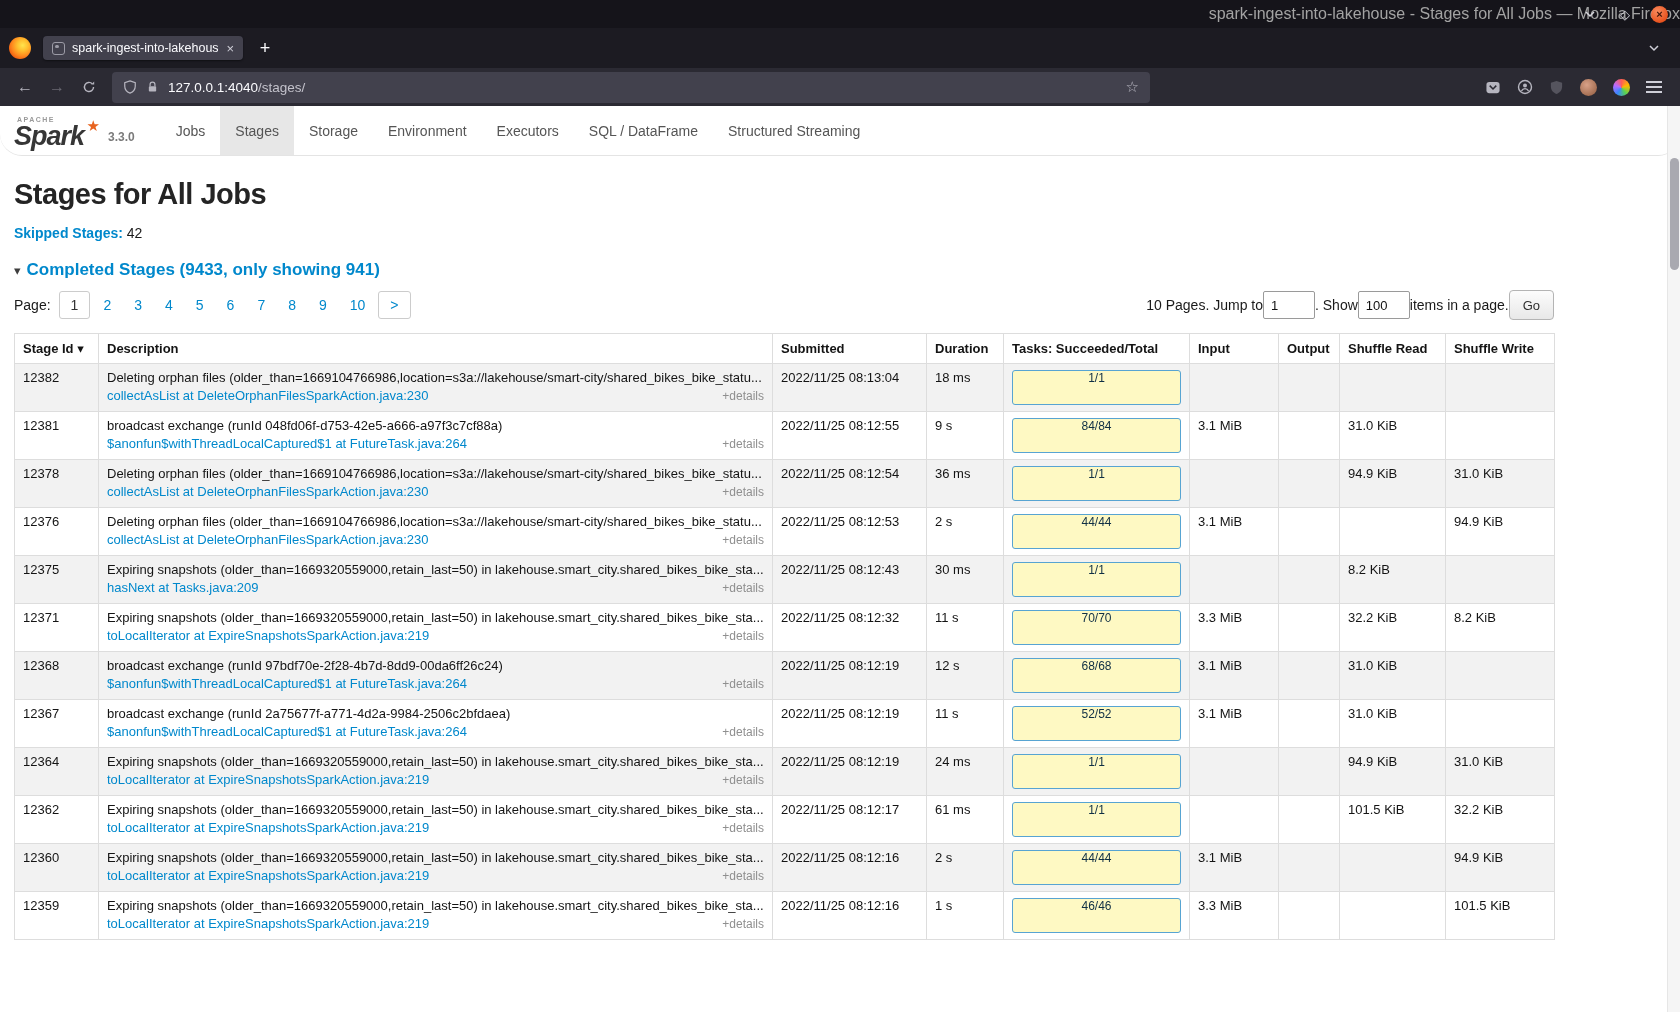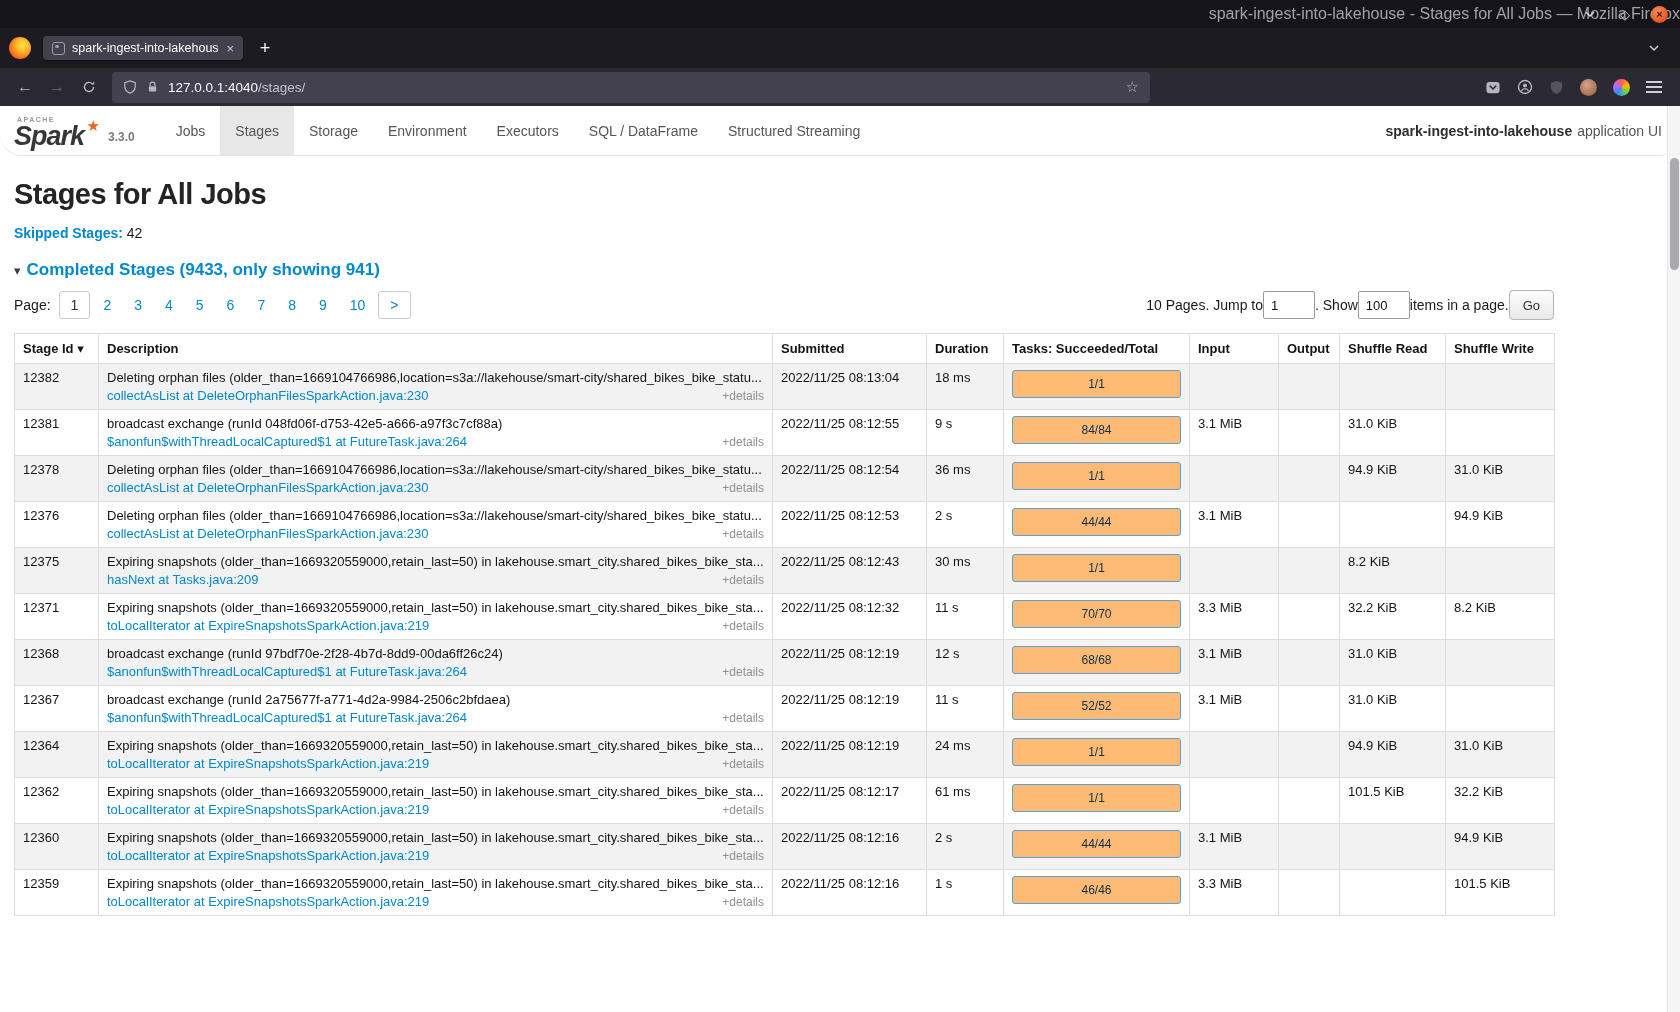--- a/index.html
+++ b/index.html
@@ -76,21 +76,21 @@
   .go-btn { height:30px; padding:0 13px; border:1px solid #b4b4b4; border-radius:4px; background:linear-gradient(#fcfcfc,#e8e8e8); font-size:13px; color:#2e2e2e; font-family:inherit; cursor:pointer; }
 
   .stages-table { width:1540px; border-collapse:collapse; table-layout:fixed; margin-bottom:24px; }
   .stages-table th { border:1px solid #ddd; padding:7px 8px; font-size:13px; font-weight:bold; color:#141414; text-align:left; white-space:nowrap; overflow:hidden; cursor:pointer; }
   .stages-table td { border:1px solid #ddd; padding:6px 8px; font-size:13px; color:#141414; vertical-align:top; }
   .stages-table tbody tr:nth-child(odd) { background:#f2f2f2; }
   .desc1 { white-space:nowrap; overflow:hidden; }
   .desc2 { display:flex; justify-content:space-between; align-items:center; margin-top:3px; }
   .code-link { color:#0088cc; text-decoration:none; white-space:nowrap; overflow:hidden; }
   .details-toggle { color:#8f8f8f; font-size:12px; cursor:pointer; flex:none; margin-left:8px; }
-  .progress { height:28px; border:1px solid #57a4d2; border-radius:3px; background:#fdba74; display:flex; align-items:center; justify-content:center; }
+  .progress { height:35px; border:1px solid #57a4d2; border-radius:3px; background:#fef9c3; display:flex; align-items:flex-start; justify-content:center; }
   .progress-label { font-size:12px; color:#0f2f44; }
 
   .scrollbar-track { position:absolute; top:0; right:0; bottom:0; width:13px; background:#f5f5f5; border-left:1px solid #e6e6e6; }
   .scrollbar-thumb { position:absolute; top:52px; left:2px; width:9px; height:112px; border-radius:5px; background:#a9a9b0; }
 
   svg { display:block; }
 </style>
 </head>
 <body>
 
@@ -186,24 +186,20 @@
     </div>
     <div class="spark-nav">
         <div class="spark-nav-item">Jobs</div>
         <div class="spark-nav-item active">Stages</div>
         <div class="spark-nav-item">Storage</div>
         <div class="spark-nav-item">Environment</div>
         <div class="spark-nav-item">Executors</div>
         <div class="spark-nav-item">SQL / DataFrame</div>
         <div class="spark-nav-item">Structured Streaming</div>
       </div>
-    <div class="app-info">
-      <span class="app-name">spark-ingest-into-lakehouse</span>
-      <span class="app-suffix">application UI</span>
-    </div>
   </div>
 
   <div class="main">
     <h1 class="page-title">Stages for All Jobs</h1>
 
     <div class="summary-line">
       <a href="#" class="summary-link">Skipped Stages:</a>
       <span>42</span>
     </div>
 

